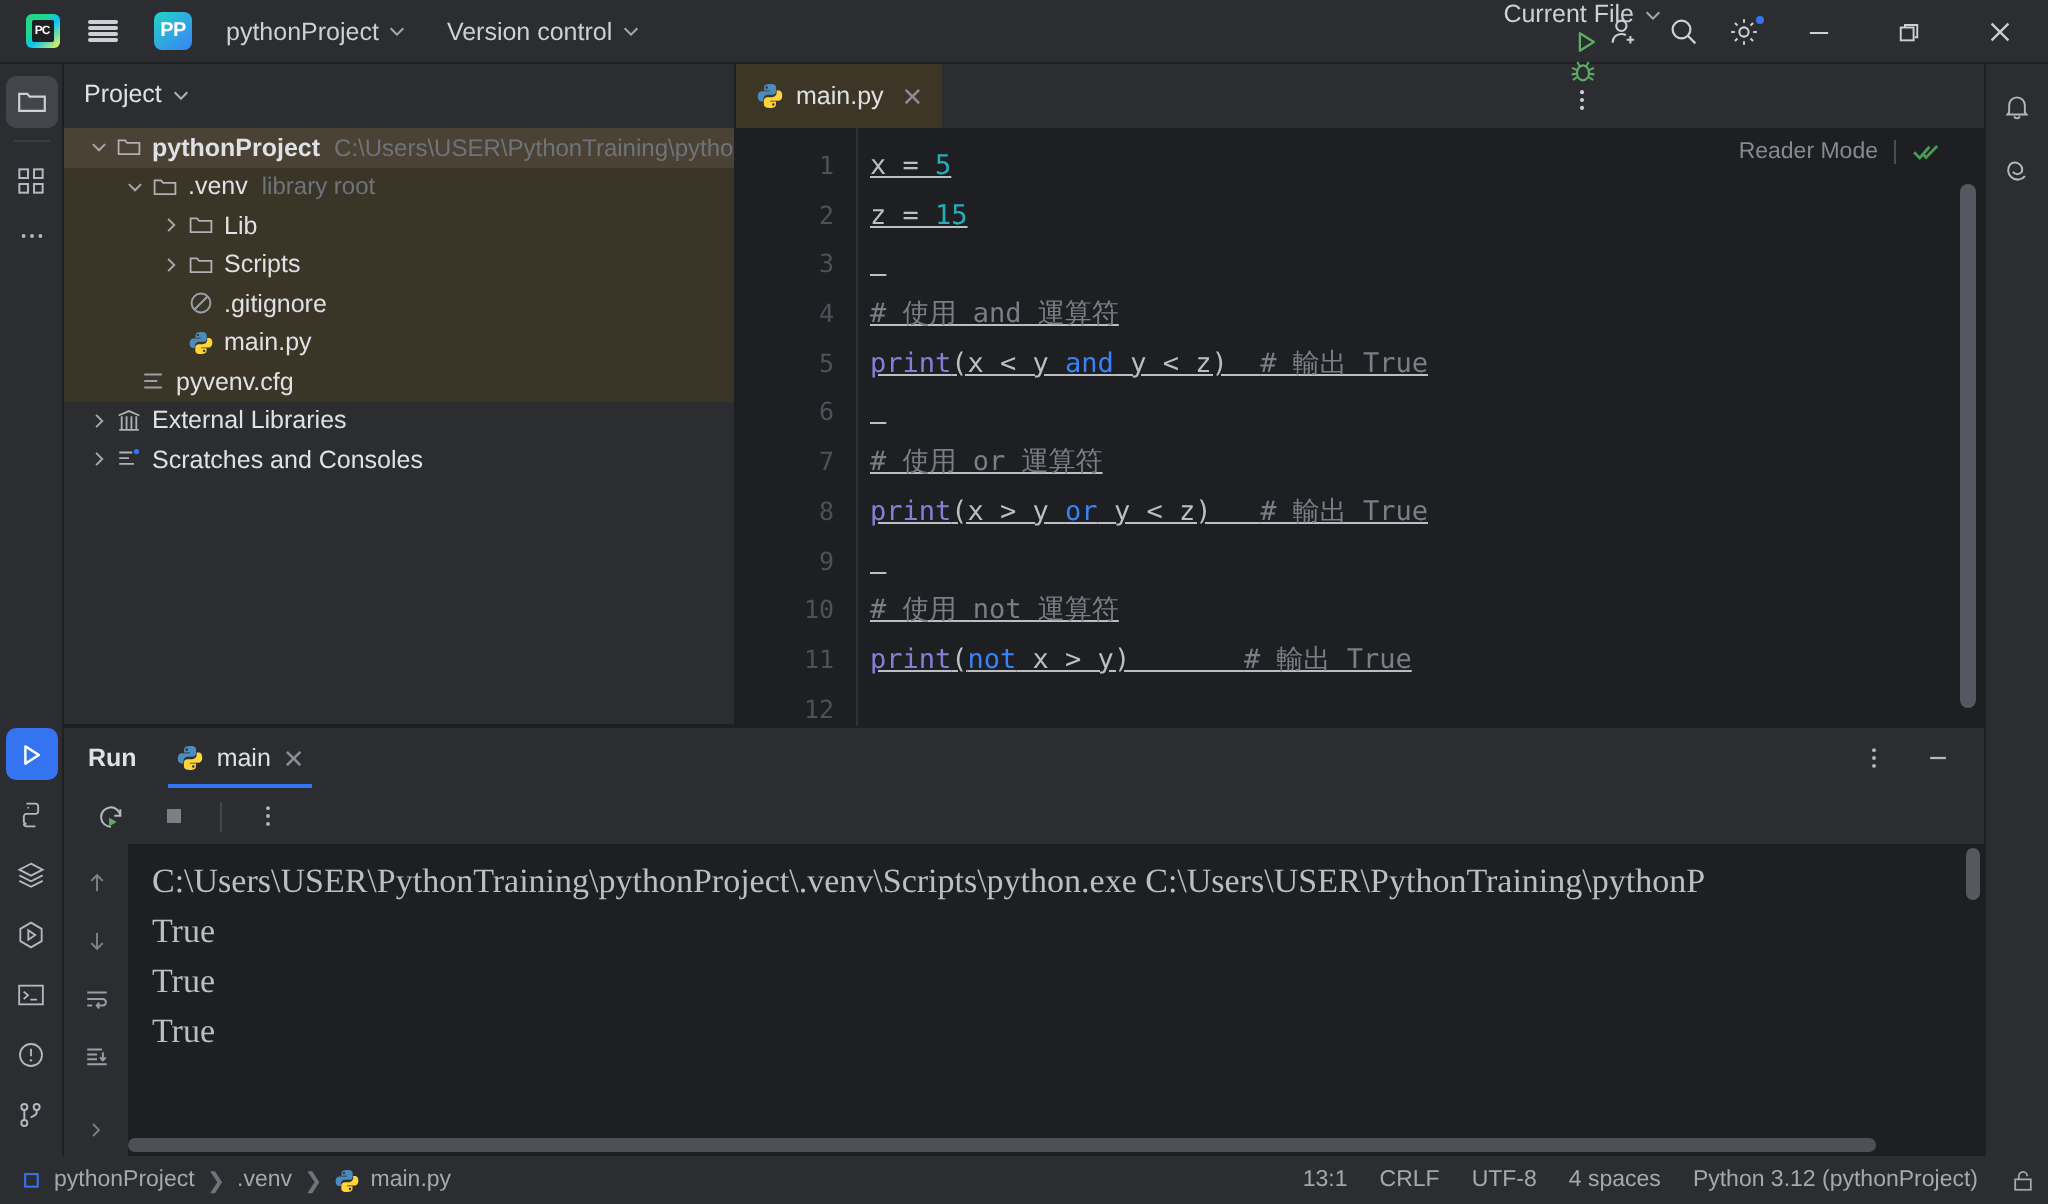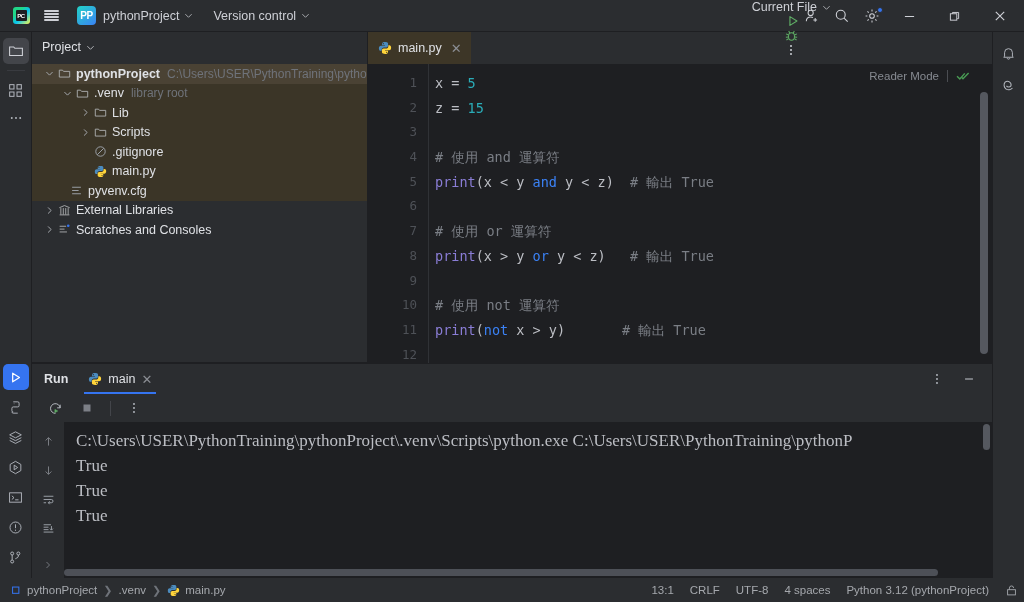--- a/index.html
+++ b/index.html
@@ -31,21 +31,21 @@
     content:""; position:absolute; left:3px; top:3px; width:11px; height:11px;
     background:#1e1f22; border-radius:1px;
   }
   .pc-logo span{ position:relative; z-index:2; color:#fff; font-size:6px; font-weight:bold; letter-spacing:-0.5px;}
   .burger { width: 15px; height: 11px; display:flex; flex-direction: column; justify-content: space-between; }
   .burger i { display:block; height:1.5px; background:#ced0d6; border-radius:1px; }
   .proj-badge {
     width: 19px; height: 19px; border-radius: 4px;
     background: linear-gradient(140deg,#22d3c5,#3b82f6);
     color: #fff; font-size: 10px; font-weight: bold; display: flex;
-    align-items: center; justify-content: center; margin-right: 7px; letter-spacing: -0.3px;
+    align-items: center; justify-content: center; margin-right: 17px; letter-spacing: -0.3px;
   }
   .tb-item {
     display: flex; align-items: center; height: 24px; padding: 0 7px;
     color: #ced0d6; font-size: 12.5px; border-radius: 4px; cursor: pointer; white-space: nowrap;
   }
   .chev { margin-left: 5px; opacity: .75; }
   .tb-right { position: absolute; right: 2px; top: 0; height: 32px; display: flex; align-items: center; }
   .tb-center-right { position: absolute; right: 186px; top: 0; height: 32px; display: flex; align-items: center; gap:0;flex-direction:column; }
   .winbtn { width: 45px; height: 32px; display: flex; align-items: center; justify-content: center; cursor: pointer; }
   .badge-dot {
@@ -122,21 +122,21 @@
   }
   .gln {
     height: 24.7px; line-height: 24.7px; color: #4e5157; font-size: 12.5px;
     font-family: "DejaVu Sans Mono", monospace; padding-right: 11px;
   }
   .code-area {
     flex: 1 1 auto; padding-top: 7px; position: relative;
     font-family: "DejaVu Sans Mono", monospace; font-size: 13.5px; overflow: hidden;
     border-left: 1px solid #303236;
   }
-  .cline { height: 24.7px; line-height: 24.7px; white-space: pre; padding-left: 6px; color: #bcbec4; }
+  .cline { height: 24.7px; line-height: 24.7px; white-space: pre; padding-left: 6px; color: #bcbec4; text-decoration: underline; }
   .kw  { color: #3b82f6; }
   .num { color: #2aacb8; }
   .fn  { color: #8a7dd6; }
   .cm  { color: #7a7e85; }
   .pn  { color: #bcbec4; }
   .ed-scroll {
     position: absolute; right: 4px; top: 28px; width: 8px; height: 262px;
     background: #55585f; border-radius: 4px; cursor: pointer;
   }
 

